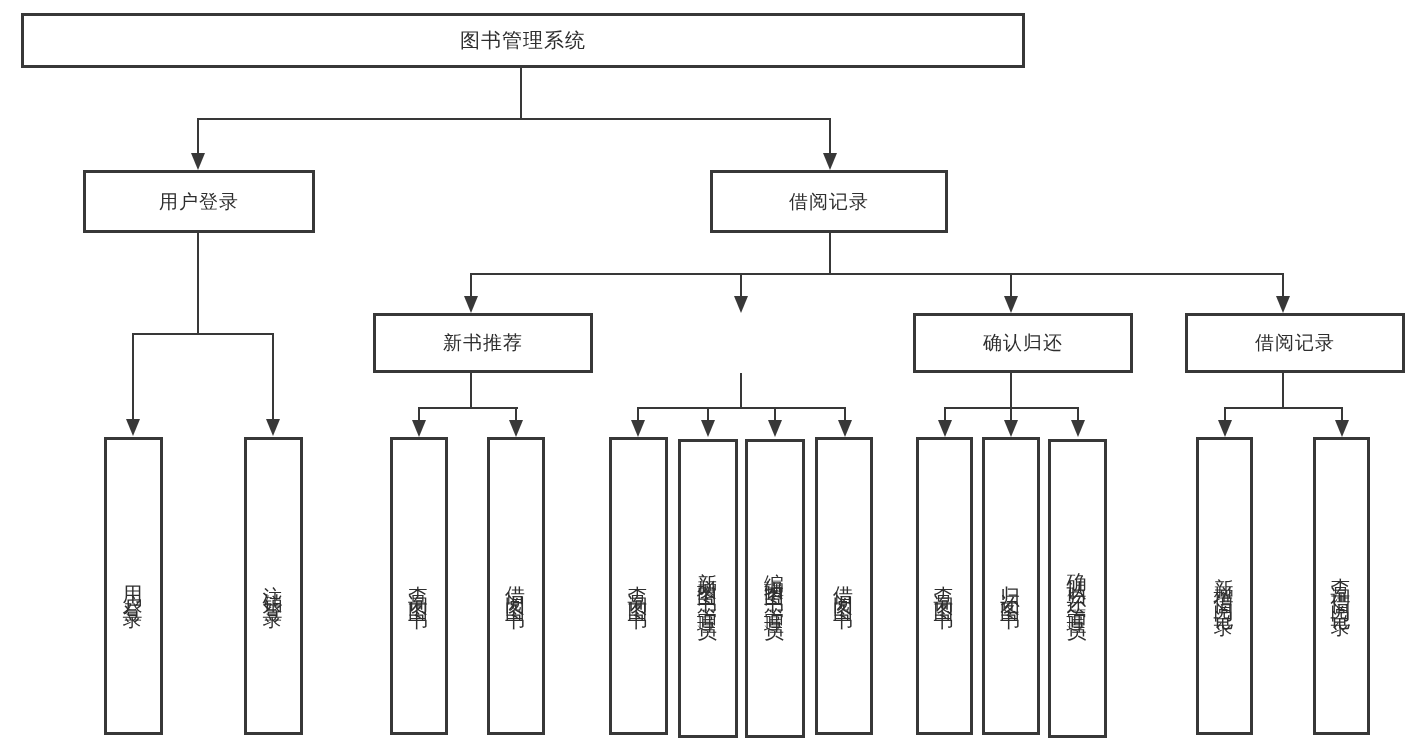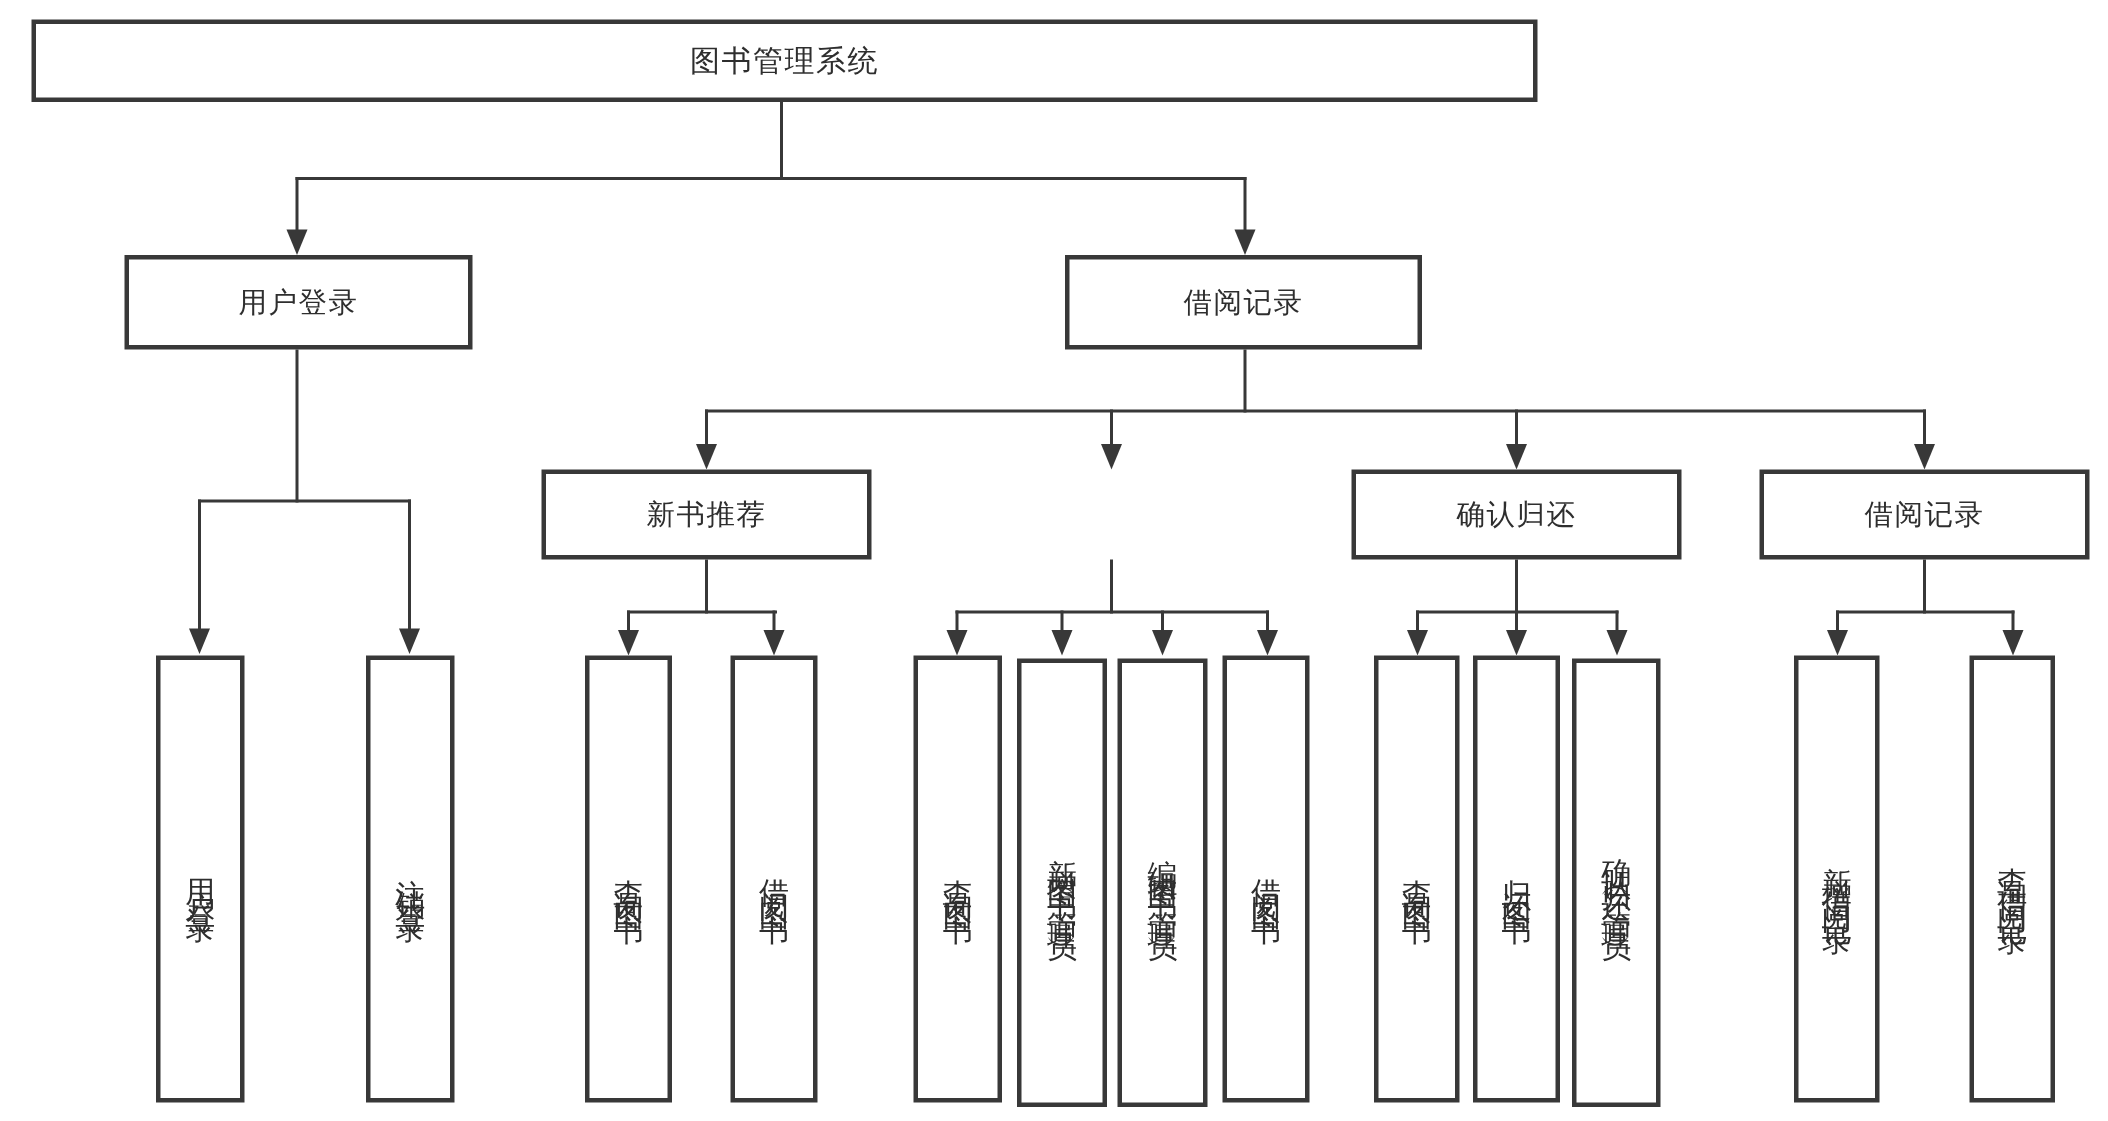--- a/index.html
+++ b/index.html
@@ -16,21 +16,21 @@
     box-sizing:border-box;
     border:2px solid #383838;
     background:#ffffff;
     display:flex;
     align-items:center;
     justify-content:center;
   }
   .hnode{font-size:19px;letter-spacing:1px;}
   .root{border-width:3px;font-size:20px;}
   .l2{border-width:3px;}
-  .l3{border-width:3px;}
+  .l3{border-width:3px;margin-left:12px;}
   .vnode{border-width:3px;}
   .vtext{
     writing-mode:vertical-lr;
     text-orientation:mixed;
     font-size:20px;
     letter-spacing:8px;
     white-space:nowrap;
   }
   .line{position:absolute;background:#383838;}
   .arrow{

